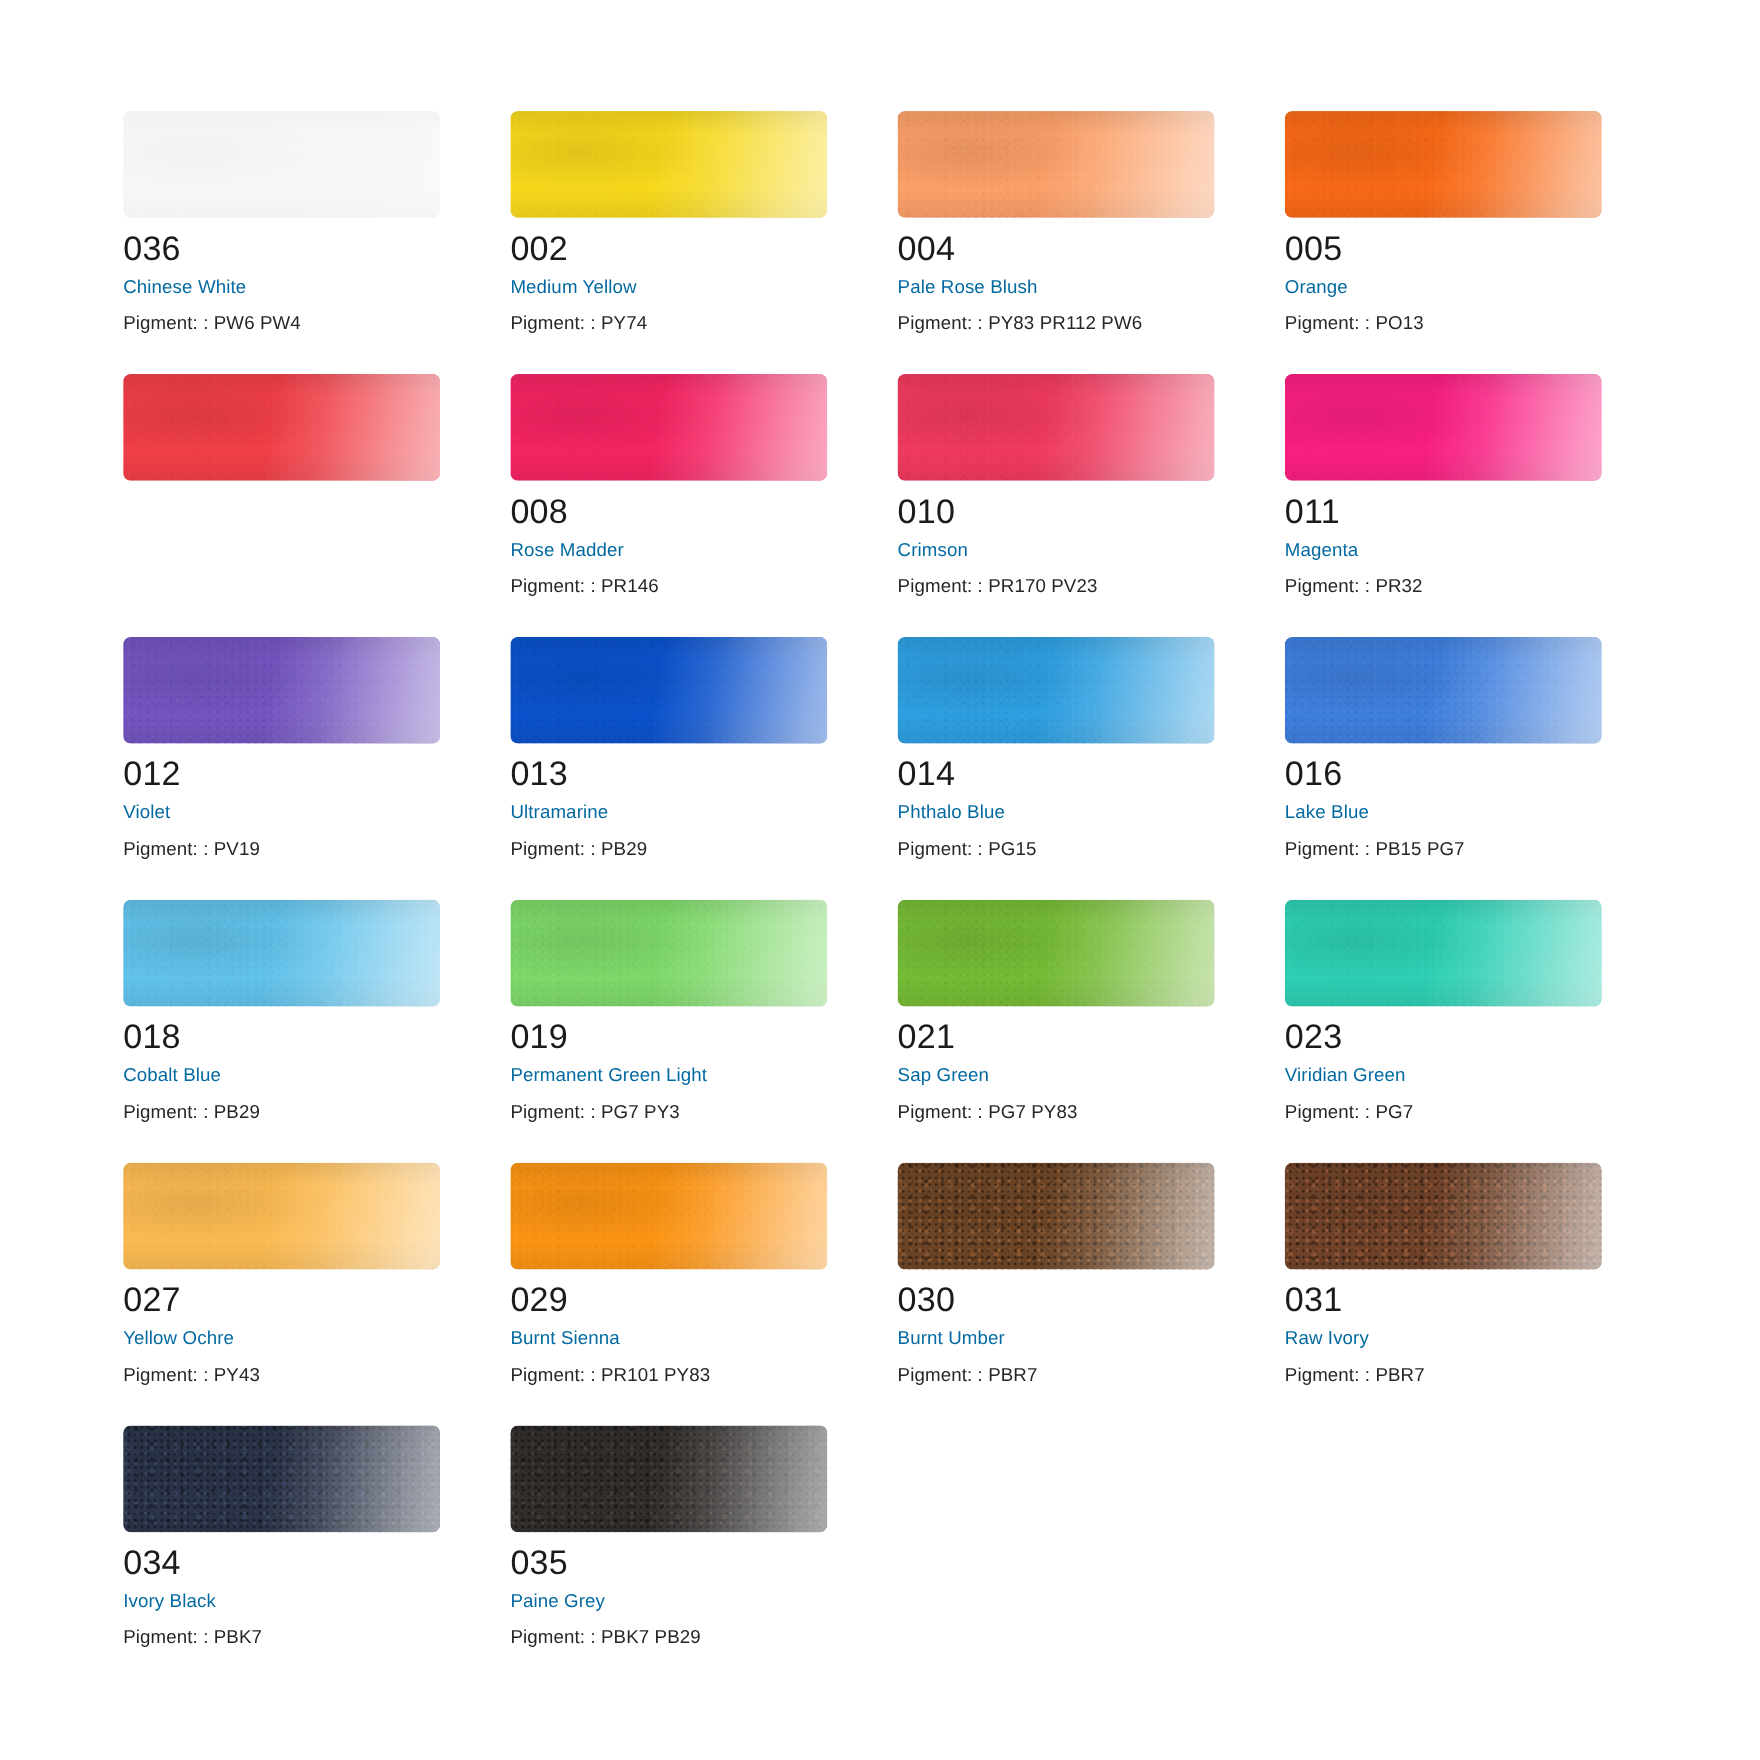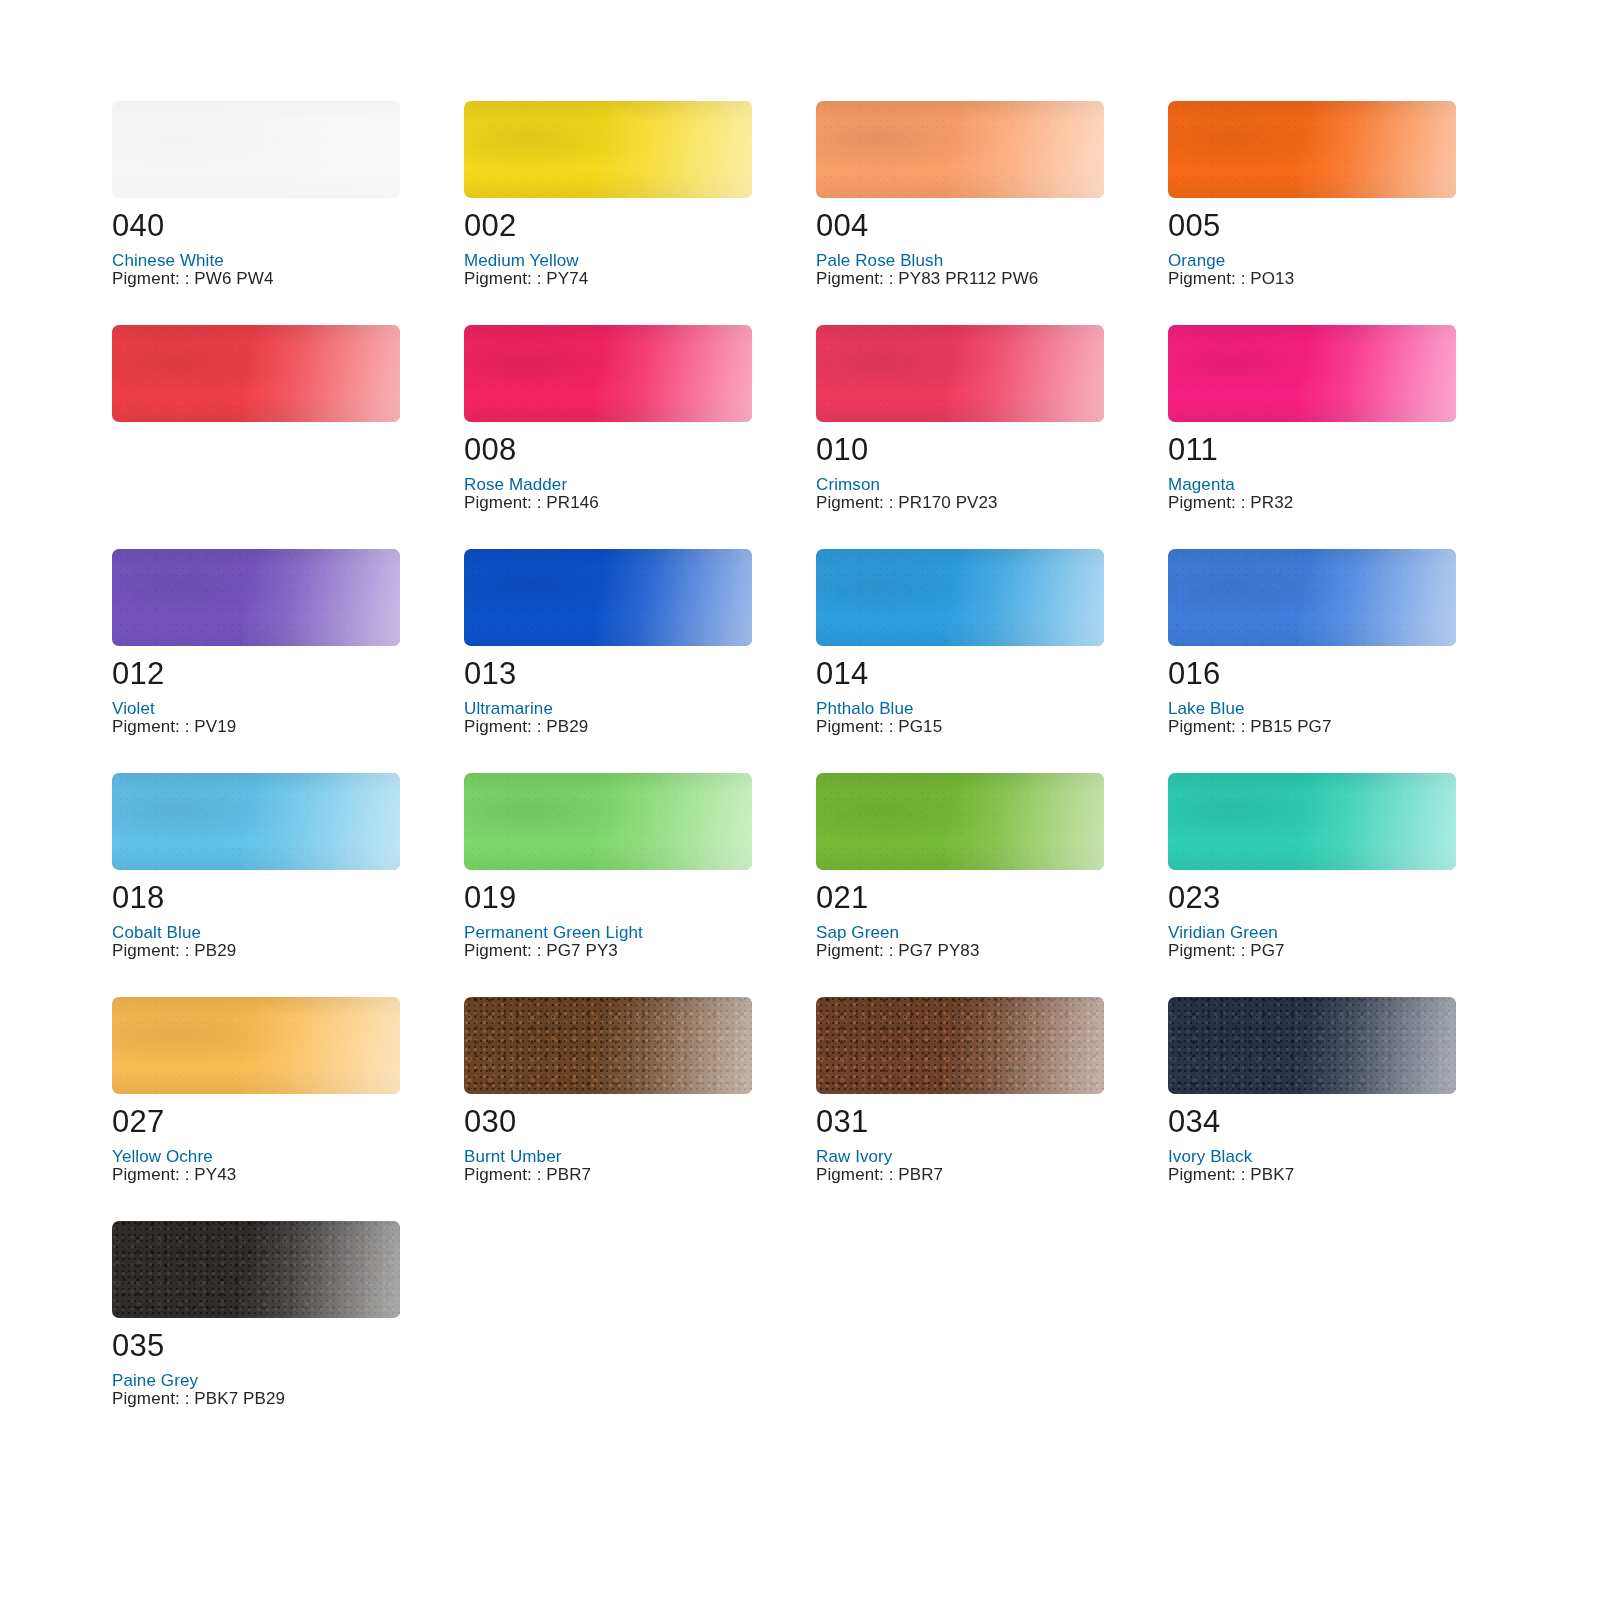--- a/index.html
+++ b/index.html
@@ -127,38 +127,38 @@
     font-weight: 400;
     color: #0369a1;
     margin-top: 11px;
     letter-spacing: .1px;
   }
   .pigment {
     font-size: 17px;
     line-height: 1.0;
     font-weight: 400;
     color: #262626;
-    margin-top: 1px;
+    margin-top: 16px;
     letter-spacing: .1px;
   }
 </style>
 </head>
 <body>
 
 <div id="chart">
   <div class="grid">
       <div class="swatch-cell">
         <div class="swatch pale">
           <div class="base" style="background: rgb(247, 247, 247);"></div>
           <div class="pool"></div>
           <div class="grain"></div>
           <div class="fade"></div>
         </div>
         <div class="caption">
-          <div class="code">040</div>
+          <div class="code">036</div>
           <div class="name">Chinese White</div>
           <div class="pigment">Pigment: : PW6 PW4</div>
         </div>
       </div>
       <div class="swatch-cell">
         <div class="swatch">
           <div class="base" style="background: rgb(246, 216, 28);"></div>
           <div class="pool"></div>
           <div class="grain"></div>
           <div class="fade"></div>
@@ -353,20 +353,33 @@
           <div class="grain"></div>
           <div class="fade"></div>
         </div>
         <div class="caption">
           <div class="code">027</div>
           <div class="name">Yellow Ochre</div>
           <div class="pigment">Pigment: : PY43</div>
         </div>
       </div>
       <div class="swatch-cell">
+        <div class="swatch">
+          <div class="base" style="background: rgb(251, 148, 20);"></div>
+          <div class="pool"></div>
+          <div class="grain"></div>
+          <div class="fade"></div>
+        </div>
+        <div class="caption">
+          <div class="code">029</div>
+          <div class="name">Burnt Sienna</div>
+          <div class="pigment">Pigment: : PR101 PY83</div>
+        </div>
+      </div>
+      <div class="swatch-cell">
         <div class="swatch granulating">
           <div class="base" style="background: rgb(109, 69, 38);"></div>
           <div class="pool"></div>
           <div class="grain"></div>
           <div class="fade"></div>
         </div>
         <div class="caption">
           <div class="code">030</div>
           <div class="name">Burnt Umber</div>
           <div class="pigment">Pigment: : PBR7</div>

